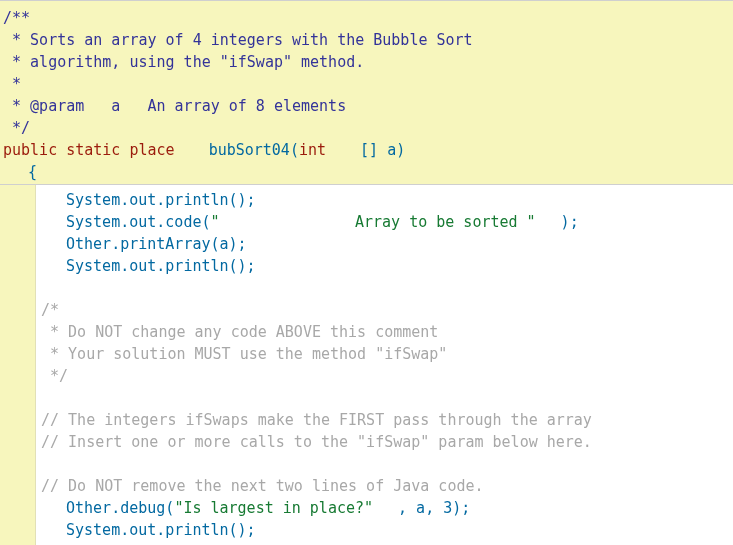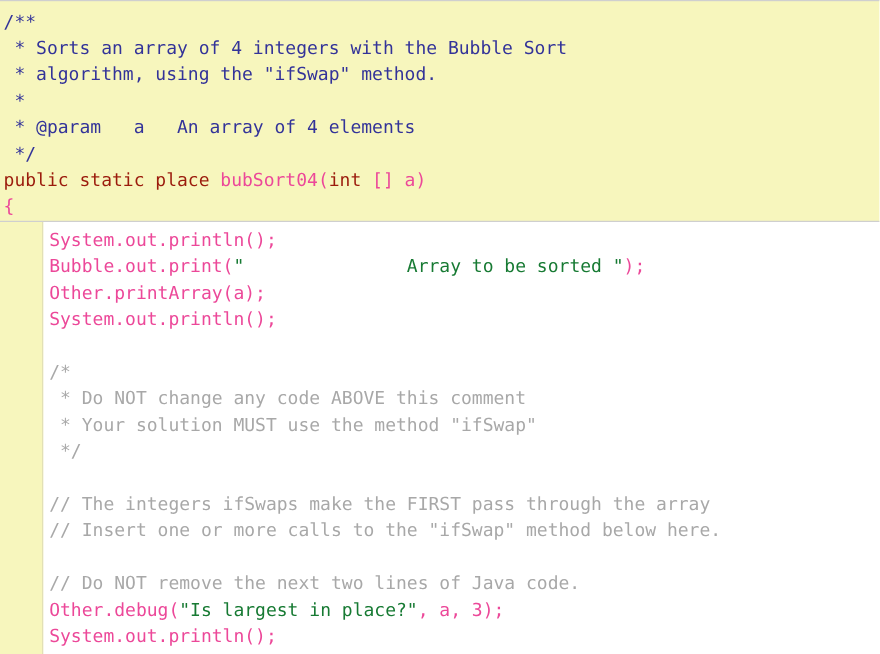--- a/index.html
+++ b/index.html
@@ -85,58 +85,58 @@
   .body-lines {
     position: absolute;
     left: 4px;
     top: 3px;
     z-index: 3;
   }
 
   
   .tok-javadoc { color: #333399; }
   .tok-keyword { color: #9b1b0c; }
-  .tok-plain   { color: #ec4899; }
+  .tok-plain   { color: #0369a1; margin-left: 25px; }
   .tok-string  { color: #177a33; }
   .tok-comment { color: #a8a8a8; }
   .tok-type    { color: #9b1b0c; }
 </style>
 </head>
 <body>
 
 <div id="editor">
 
   <div class="locked-header"></div>
   <div class="locked-gutter"></div>
   <div class="code-area"></div>
 
   <div class="header-lines" id="header-lines">
       <div class="line"><span class="tok-javadoc">/**</span></div>
       <div class="line"><span class="tok-javadoc"> * Sorts an array of 4 integers with the Bubble Sort</span></div>
       <div class="line"><span class="tok-javadoc"> * algorithm, using the "ifSwap" method.</span></div>
       <div class="line"><span class="tok-javadoc"> *</span></div>
-      <div class="line"><span class="tok-javadoc"> * @param   a   An array of 4 elements</span></div>
+      <div class="line"><span class="tok-javadoc"> * @param   a   An array of 8 elements</span></div>
       <div class="line"><span class="tok-javadoc"> */</span></div>
       <div class="line"><span class="tok-keyword">public static place </span><span class="tok-plain">bubSort04(</span><span class="tok-type">int</span><span class="tok-plain"> [] a)</span></div>
       <div class="line"><span class="tok-plain">{</span></div>
     </div>
   <div class="code-area" style="background:transparent;">
     <div class="body-lines" id="body-lines">
         <div class="line"><span class="tok-plain">System.out.println();</span></div>
-        <div class="line"><span class="tok-plain">Bubble.out.print(</span><span class="tok-string">"               Array to be sorted "</span><span class="tok-plain">);</span></div>
+        <div class="line"><span class="tok-plain">System.out.code(</span><span class="tok-string">"               Array to be sorted "</span><span class="tok-plain">);</span></div>
         <div class="line"><span class="tok-plain">Other.printArray(a);</span></div>
         <div class="line"><span class="tok-plain">System.out.println();</span></div>
         <div class="line">&nbsp;</div>
         <div class="line"><span class="tok-comment">/*</span></div>
         <div class="line"><span class="tok-comment"> * Do NOT change any code ABOVE this comment</span></div>
         <div class="line"><span class="tok-comment"> * Your solution MUST use the method "ifSwap"</span></div>
         <div class="line"><span class="tok-comment"> */</span></div>
         <div class="line">&nbsp;</div>
         <div class="line"><span class="tok-comment">// The integers ifSwaps make the FIRST pass through the array</span></div>
-        <div class="line"><span class="tok-comment">// Insert one or more calls to the "ifSwap" method below here.</span></div>
+        <div class="line"><span class="tok-comment">// Insert one or more calls to the "ifSwap" param below here.</span></div>
         <div class="line">&nbsp;</div>
         <div class="line"><span class="tok-comment">// Do NOT remove the next two lines of Java code.</span></div>
         <div class="line"><span class="tok-plain">Other.debug(</span><span class="tok-string">"Is largest in place?"</span><span class="tok-plain">, a, 3);</span></div>
         <div class="line"><span class="tok-plain">System.out.println();</span></div>
       </div>
   </div>
 
 </div>
 
 </body></html>

